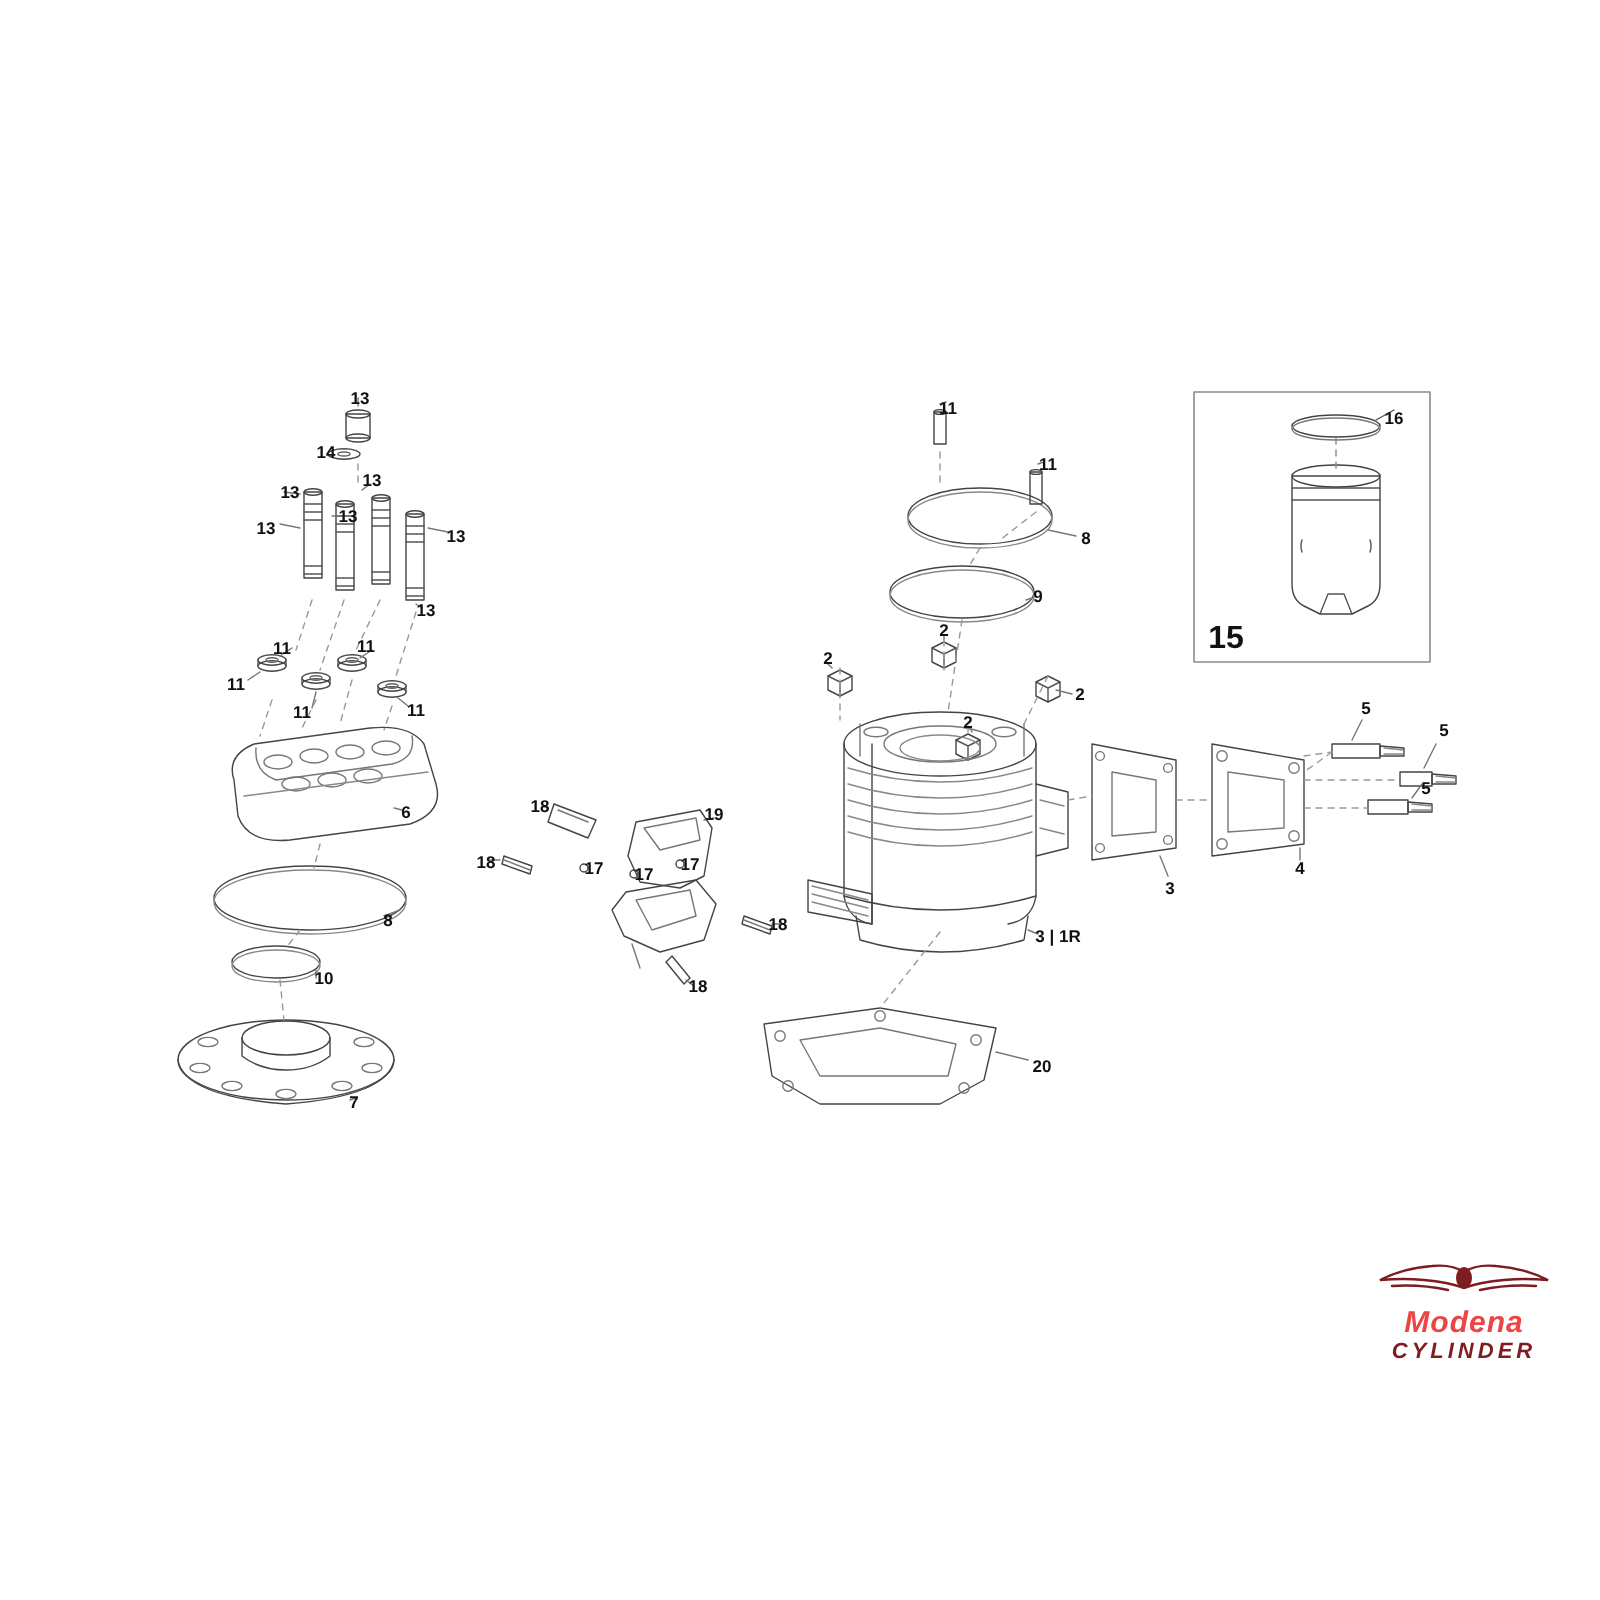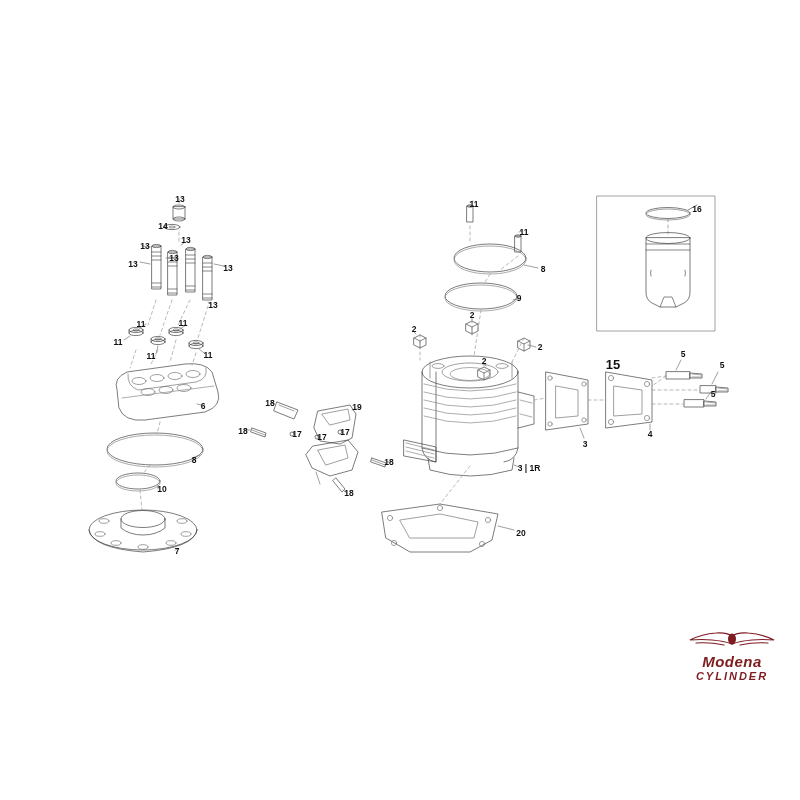--- a/index.html
+++ b/index.html
@@ -65,21 +65,21 @@
   }
   #brand-logo .brand-name {
     position: absolute;
     left: 0;
     top: 23px;
     width: 104px;
     text-align: center;
     font-size: 15px;
     font-weight: bold;
     font-style: italic;
-    color: #7f1d1d;
+    color: #ef4444;
     letter-spacing: 0.5px;
   }
   #brand-logo .brand-sub {
     position: absolute;
     left: 0;
     top: 40px;
     width: 104px;
     text-align: center;
     font-size: 11px;
     font-weight: bold;
@@ -98,26 +98,25 @@
   .callout {
     position: absolute;
     font-size: 8.5px;
     font-weight: bold;
     color: #111;
     white-space: nowrap;
     transform: translate(-50%, -50%);
   }
   .callout-box {
     position: absolute;
-    font-size: 13px;
+    font-size: 16px;
     font-weight: bold;
     color: #111;
     white-space: nowrap;
     transform: translate(-50%, -50%);
-    margin-top: 44px;
   }
 </style>
 </head>
 <body>
 
 <div id="page">
 
 
   <svg id="drawing" viewBox="0 0 800 800" width="800" height="800" xmlns="http://www.w3.org/2000/svg">
     <g fill="none" stroke="#555" stroke-width="0.7" stroke-linejoin="round" stroke-linecap="round">

